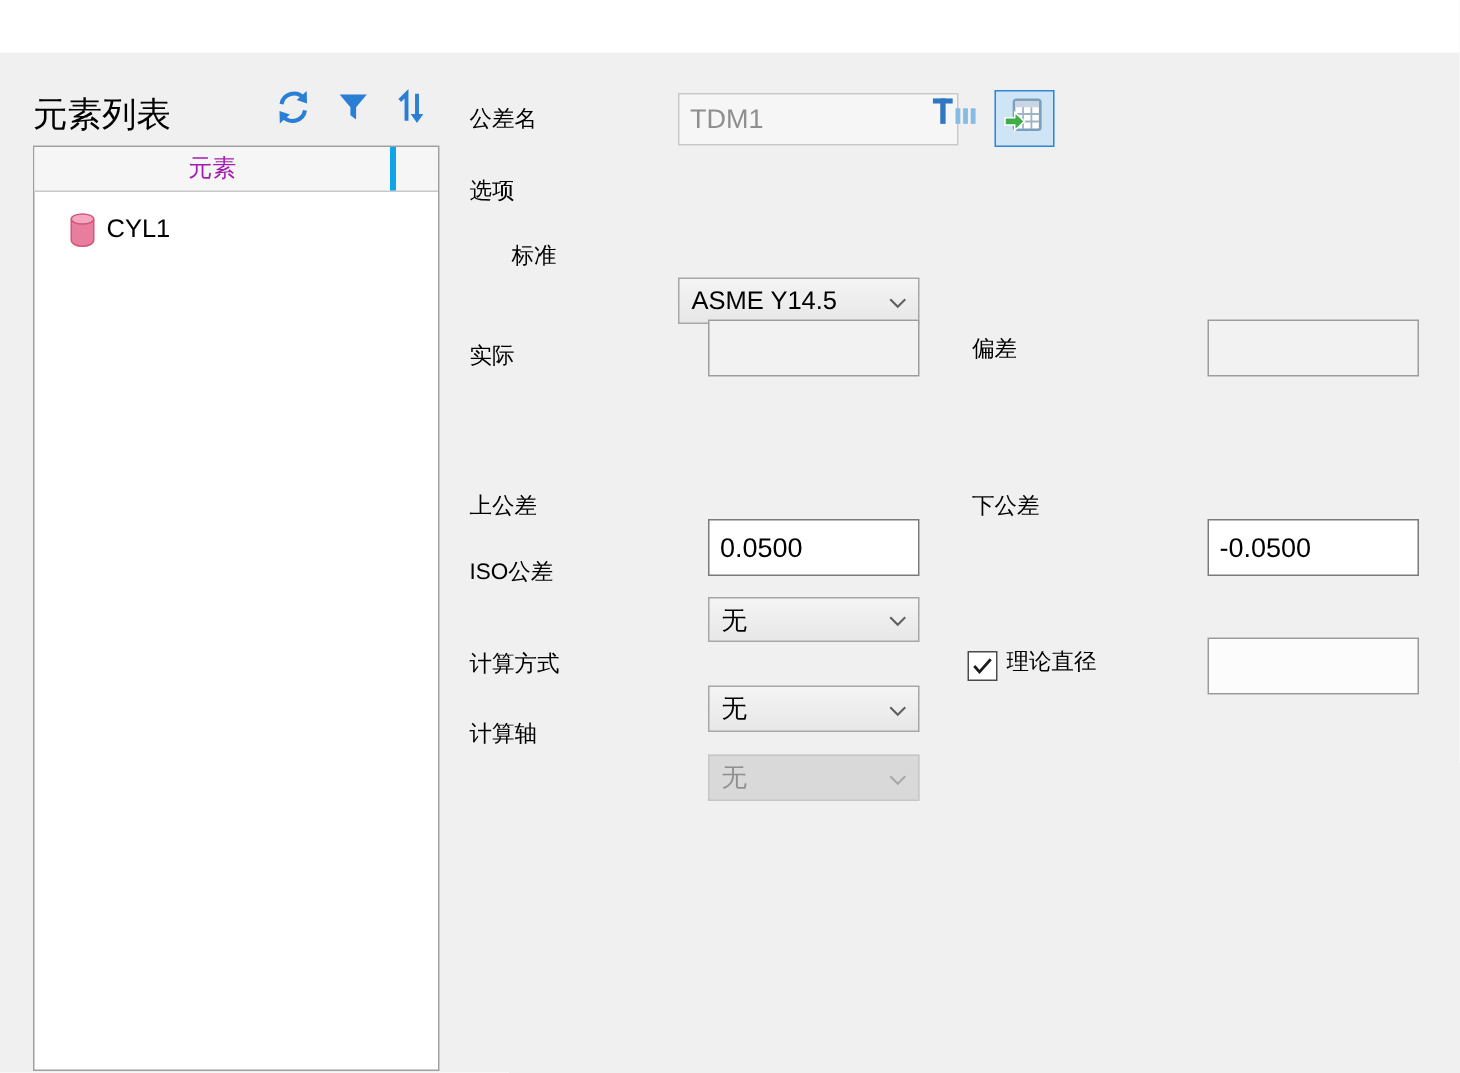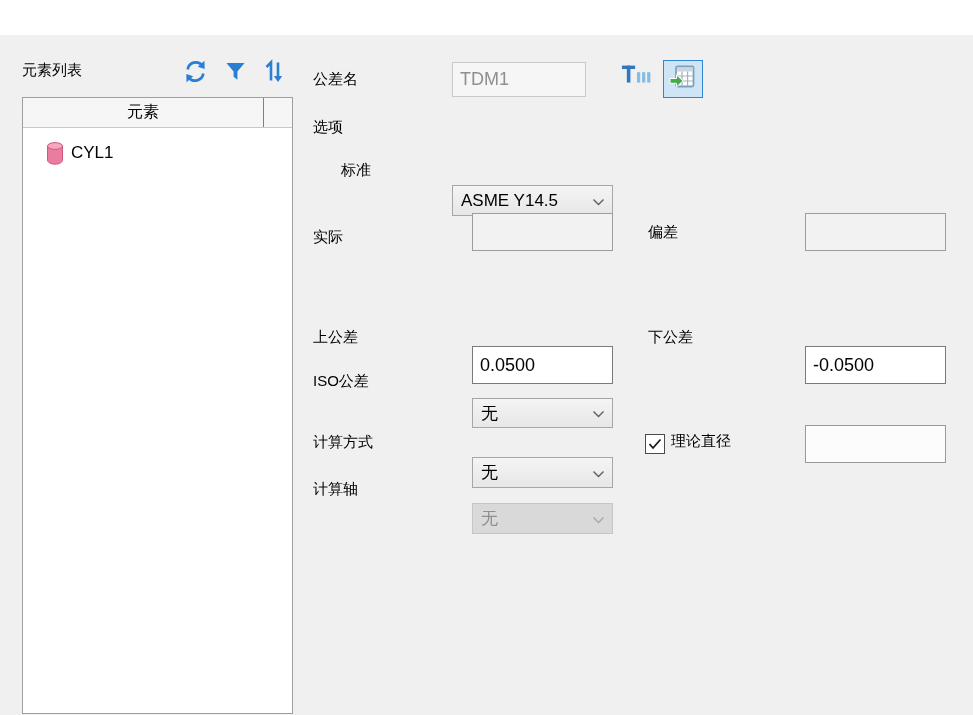--- a/index.html
+++ b/index.html
@@ -9,25 +9,25 @@
 
   
   .titlebar { position:absolute; left:0; top:0; width:973px; height:35px; background:#ffffff; }
   .title { position:absolute; left:20px; top:7px; font-size:17px; color:#000; }
   .close-btn { position:absolute; right:6px; top:0; width:40px; height:30px; display:flex; align-items:center; justify-content:center; cursor:pointer; }
 
   
   .content { position:absolute; left:0; top:35px; width:973px; height:680px; background:#f0f0f0; }
 
   
-  .list-label { position:absolute; left:22px; top:61px; font-size:15px; color:#000; }
+  .list-label { position:absolute; left:22px; top:61px; font-size:23px; color:#000; }
   .tool-icon { position:absolute; cursor:pointer; }
   .listbox { position:absolute; left:22px; top:97px; width:271px; height:617px; background:#ffffff; border:1px solid #9f9f9f; }
   .list-header { display:flex; height:30px; background:#f6f6f6; border-bottom:1px solid #c9c9c9; }
-  .list-header .col1 { width:241px; border-right:1px solid #0ea5e9; display:flex; align-items:center; justify-content:center; font-size:16px; color:#000000; }
+  .list-header .col1 { width:241px; border-right:4px solid #0ea5e9; display:flex; align-items:center; justify-content:center; font-size:16px; color:#a21caf; }
   .list-rows { padding-top:7px; }
   .list-row { display:flex; align-items:center; height:36px; padding-left:19px; cursor:pointer; }
   .row-icon { width:26px; height:27px; display:flex; align-items:center; justify-content:center; margin-right:3px; }
   .row-text { font-size:17px; color:#000; }
 
   
   .lbl { position:absolute; font-size:15px; color:#000; white-space:nowrap; }
 
   
   .inp { position:absolute; font-family:"Liberation Sans", sans-serif; font-size:18px; padding-left:7px; outline:none; }
@@ -93,21 +93,21 @@
             <path d="M3.5 6 v14 c0 2.4 3.4 4.2 7.5 4.2 s7.5 -1.8 7.5 -4.2 v-14" fill="#e87d9e" stroke="#d2577f" stroke-width="1"></path>
             <ellipse cx="11" cy="6" rx="7.5" ry="3.4" fill="#f3a8bf" stroke="#d2577f" stroke-width="1"></ellipse>
           </svg>
         </span>
         <span class="row-text">CYL1</span>
       </div>
     </div>
   </div>
 
   <div class="lbl" style="left:313px; top:70px;">公差名</div>
-  <input class="inp inp-disabled" style="left: 452px; top: 62px; width: 134px; height: 35px;" value="TDM1">
+  <input class="inp inp-disabled" style="left: 452px; top: 62px; width: 187px; height: 35px;" value="TDM1">
 
   <div class="tm-icon">
     <svg width="32" height="27" viewBox="0 0 34 27">
       <rect x="1" y="3" width="14" height="3.6" fill="#2f77c2"></rect>
       <rect x="6.2" y="3" width="3.8" height="18" fill="#2f77c2"></rect>
       <rect x="17" y="10" width="3.4" height="11" fill="#85bce4"></rect>
       <rect x="22.4" y="10" width="3.4" height="11" fill="#85bce4"></rect>
       <rect x="27.8" y="10" width="3.4" height="11" fill="#85bce4"></rect>
     </svg>
   </div>

